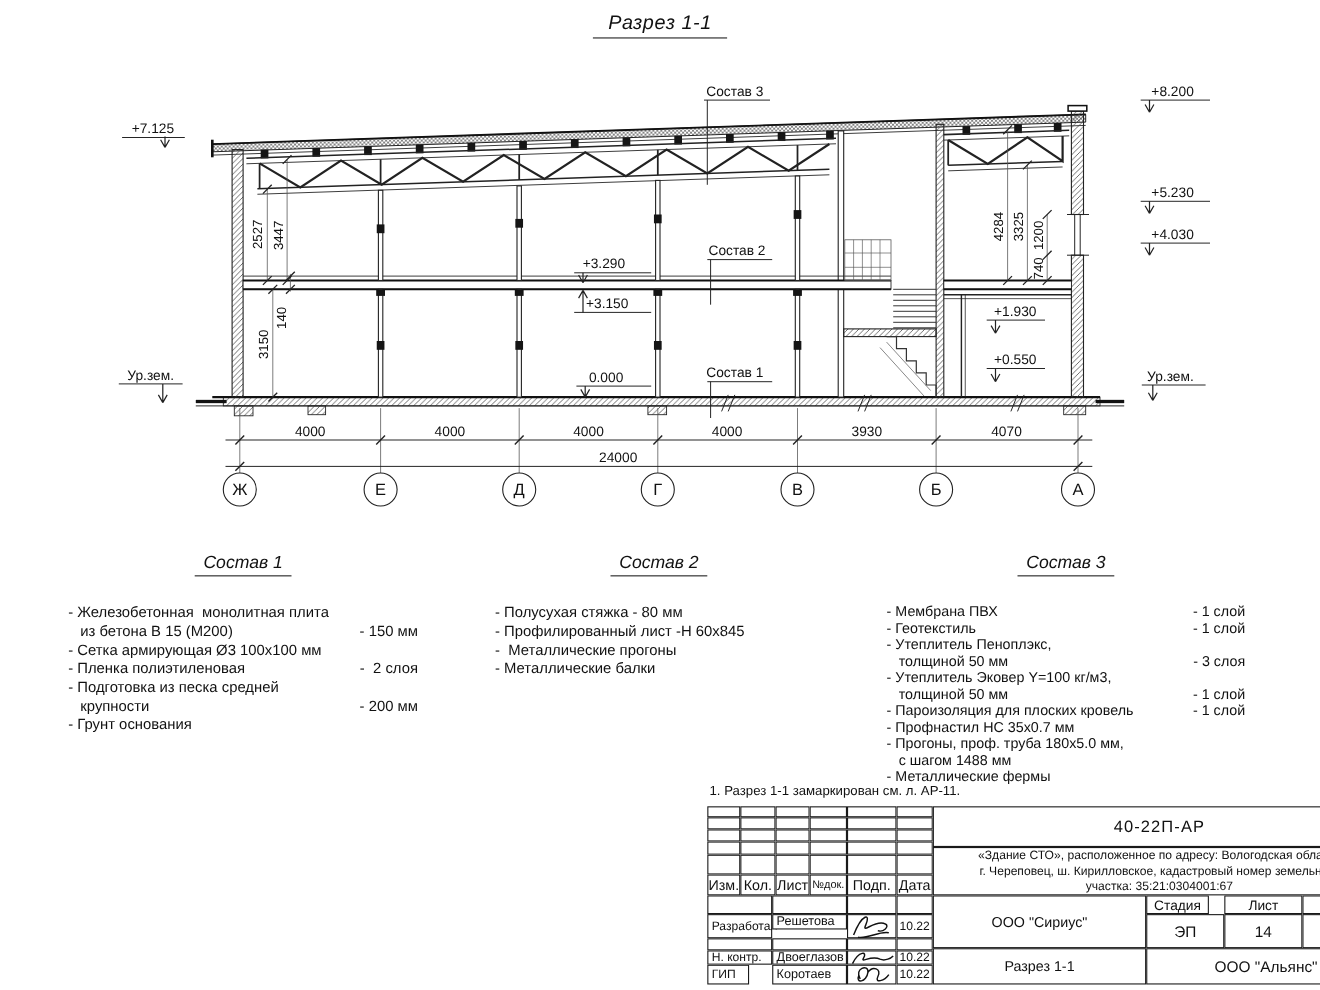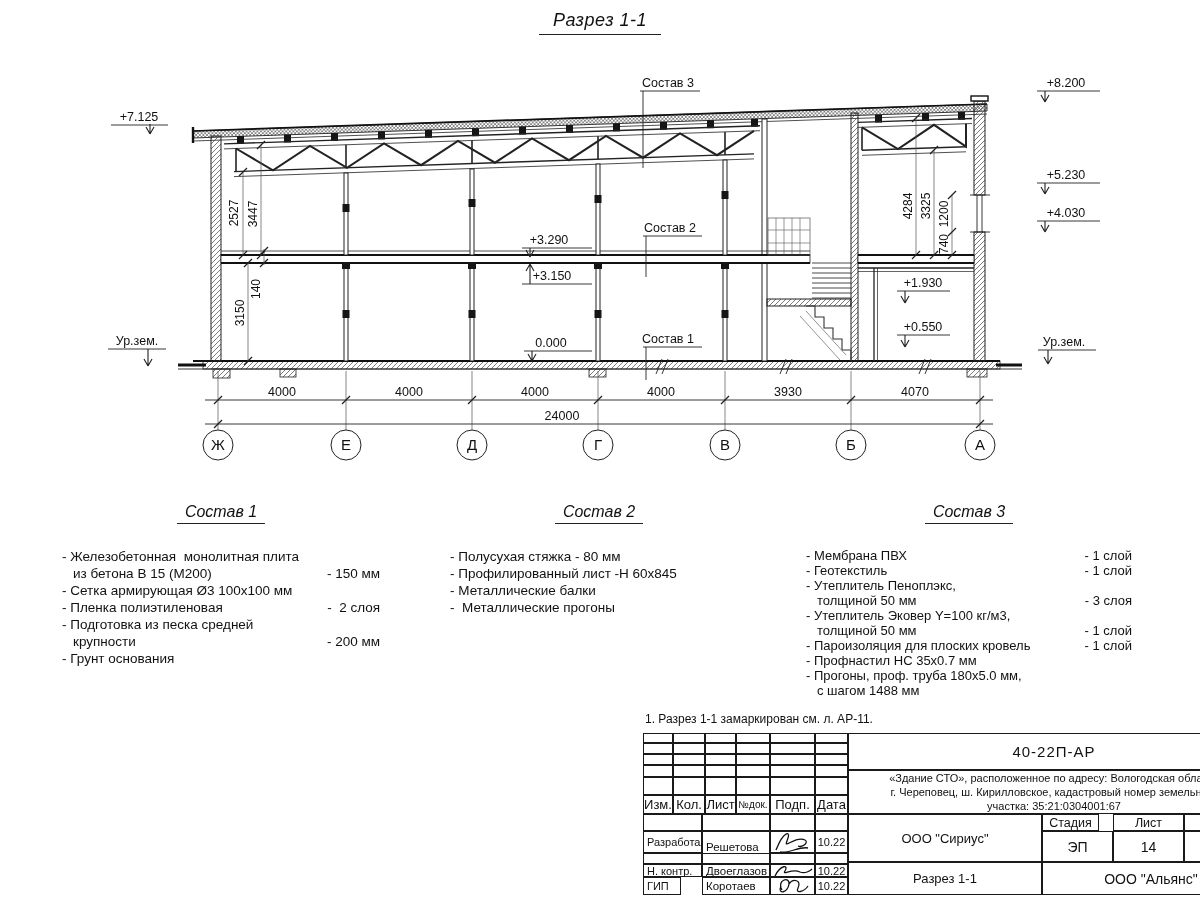--- a/index.html
+++ b/index.html
@@ -358,36 +358,37 @@
     <div class="crow"><span>- Пленка полиэтиленовая</span><span>-  2 слоя</span></div>
     <div class="crow"><span>- Подготовка из песка средней</span><span></span></div>
     <div class="crow ind"><span>крупности</span><span>- 200 мм</span></div>
     <div class="crow"><span>- Грунт основания</span><span></span></div>
   </div>
 
   <div class="comp" style="left:450px;top:503px;width:298px;">
     <div class="chead"><span>Состав 2</span></div>
     <div class="crow"><span>- Полусухая стяжка - 80 мм</span></div>
     <div class="crow"><span>- Профилированный лист -Н 60х845</span></div>
+    <div class="crow"><span>-  Металлические прогоны</span></div>
     <div class="crow"><span>- Металлические балки</span></div>
-    <div class="crow"><span>-  Металлические прогоны</span></div>
   </div>
 
   <div class="comp comp3" style="left:806px;top:503px;width:326px;">
     <div class="chead"><span>Состав 3</span></div>
     <div class="crow"><span>- Мембрана ПВХ</span><span>- 1 слой</span></div>
     <div class="crow"><span>- Геотекстиль</span><span>- 1 слой</span></div>
     <div class="crow"><span>- Утеплитель Пеноплэкс,</span><span></span></div>
     <div class="crow ind"><span>толщиной 50 мм</span><span>- 3 слоя</span></div>
     <div class="crow"><span>- Утеплитель Эковер Y=100 кг/м3,</span><span></span></div>
     <div class="crow ind"><span>толщиной 50 мм</span><span>- 1 слой</span></div>
     <div class="crow"><span>- Пароизоляция для плоских кровель</span><span>- 1 слой</span></div>
     <div class="crow"><span>- Профнастил НС 35х0.7 мм</span><span></span></div>
     <div class="crow"><span>- Прогоны, проф. труба 180х5.0 мм,</span><span></span></div>
     <div class="crow ind"><span>с шагом 1488 мм</span><span></span></div>
+    <div class="crow"><span>- Металлические фермы</span><span></span></div>
   </div>
 
   <div class="note" style="left:645px;top:712px;">1. Разрез 1-1 замаркирован см. л. АР-11.</div>
 
   <div class="stamp">
 
     <div class="cell thick" style="left:0;top:0;width:30px;height:10px;"></div>
       <div class="cell" style="left:30px;top:0;width:32px;height:10px;"></div>
       <div class="cell" style="left:62px;top:0;width:31px;height:10px;"></div>
       <div class="cell" style="left:93px;top:0;width:34px;height:10px;"></div>
@@ -423,21 +424,21 @@
     <div class="cell" style="left:62px;top:62px;width:31px;height:19px;font-size:13px;">Лист</div>
     <div class="cell small" style="left:93px;top:62px;width:34px;height:19px;">№док.</div>
     <div class="cell" style="left:127px;top:62px;width:45px;height:19px;font-size:13px;">Подп.</div>
     <div class="cell" style="left:172px;top:62px;width:33px;height:19px;font-size:13px;">Дата</div>
 
     <div class="cell" style="left:0;top:81px;width:59px;height:17px;"></div>
       <div class="cell" style="left:59px;top:81px;width:68px;height:17px;"></div>
       <div class="cell" style="left:127px;top:81px;width:45px;height:17px;"></div>
       <div class="cell" style="left:172px;top:81px;width:33px;height:17px;"></div>
     <div class="cell left" style="left:0;top:98px;width:59px;height:22px;font-size:11px;">Разработал</div>
-    <div class="cell left" style="left:59px;top:98px;width:68px;height:32px;font-size:11.5px;">Решетова</div>
+    <div class="cell left" style="left:59px;top:98px;width:68px;height:14px;font-size:11.5px;">Решетова</div>
     <div class="cell" style="left:127px;top:98px;width:45px;height:22px;overflow:visible;">
       <svg class="sigsvg" width="42" height="28" viewBox="0 0 42 28">
           <path d="M4 22 C 12 2, 20 2, 15 13 C 11 22, 24 7, 33 12 C 37 14, 31 20, 26 18 M8 24 C 16 26, 28 18, 36 20" stroke="#111" stroke-width="1.3" fill="none"></path>
         </svg>
     </div>
     <div class="cell" style="left:172px;top:98px;width:33px;height:22px;font-size:11px;">10.22</div>
     <div class="cell" style="left:0;top:120px;width:59px;height:11px;"></div>
       <div class="cell" style="left:59px;top:120px;width:68px;height:11px;"></div>
       <div class="cell" style="left:127px;top:120px;width:45px;height:11px;"></div>
       <div class="cell" style="left:172px;top:120px;width:33px;height:11px;"></div>

